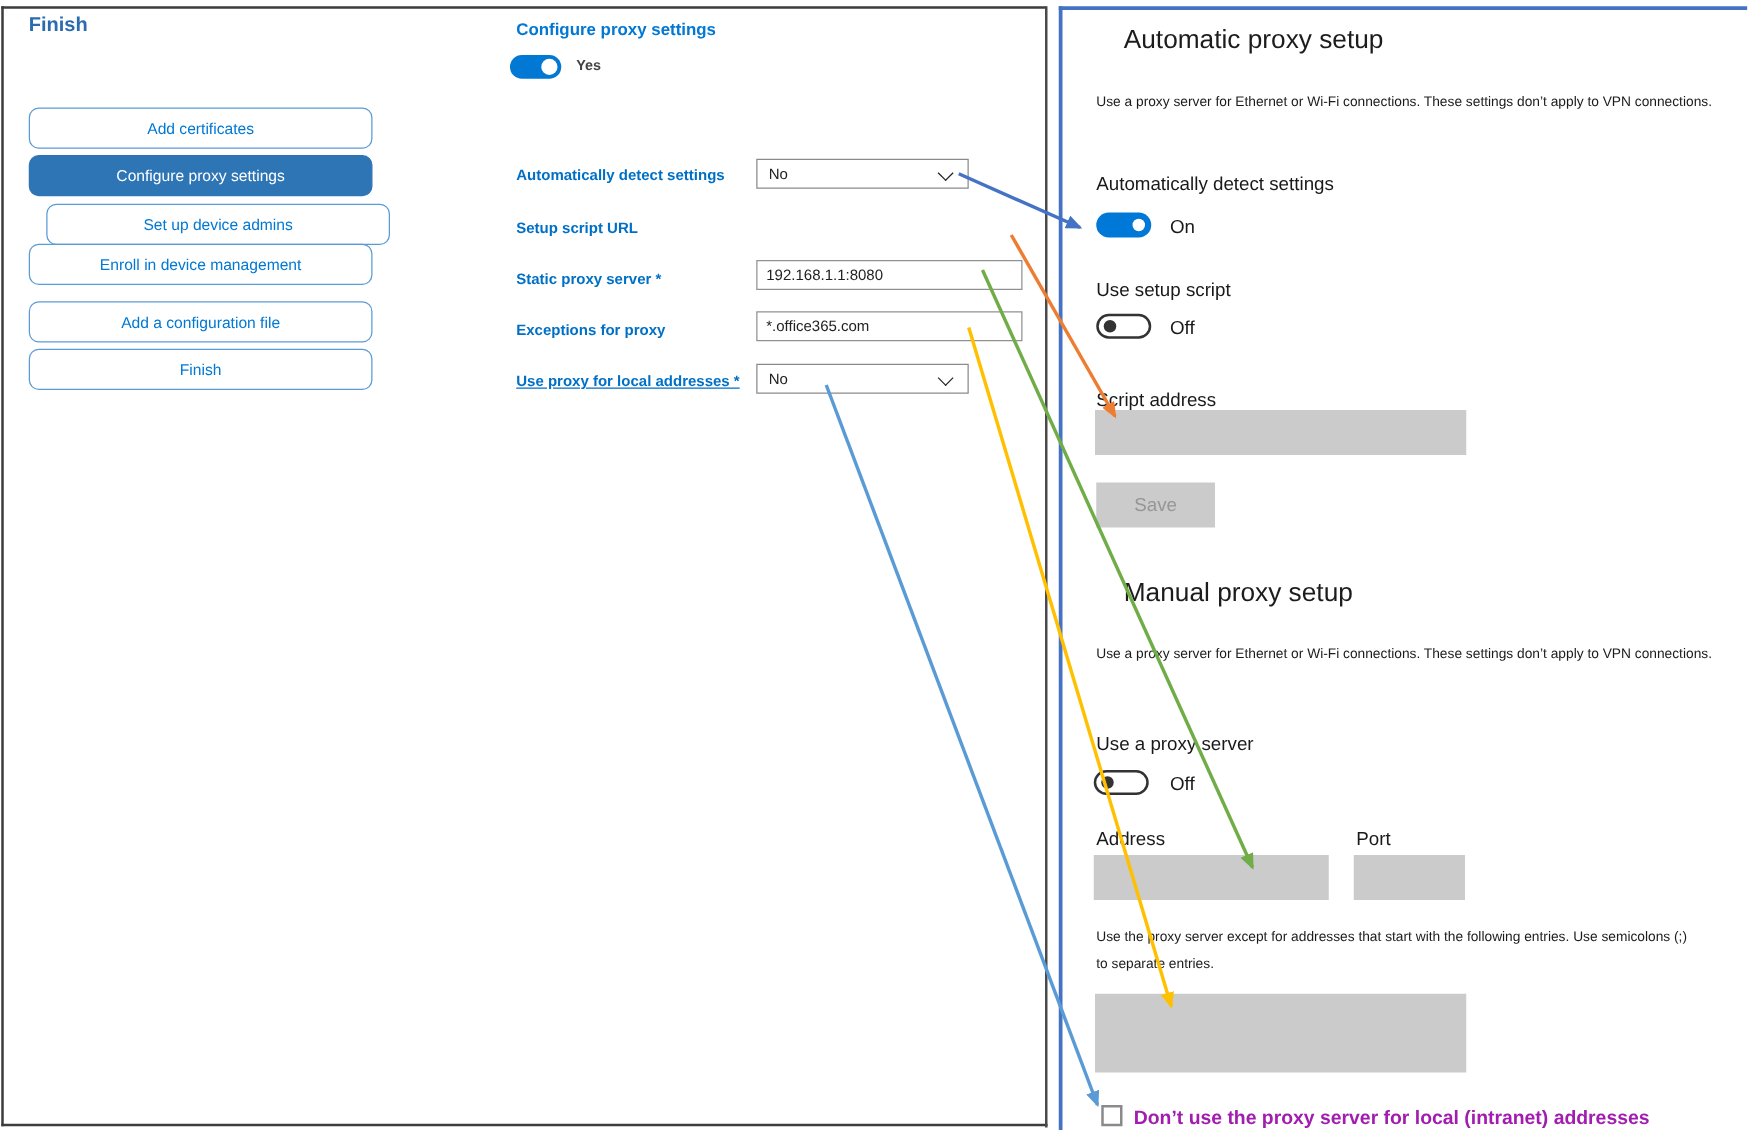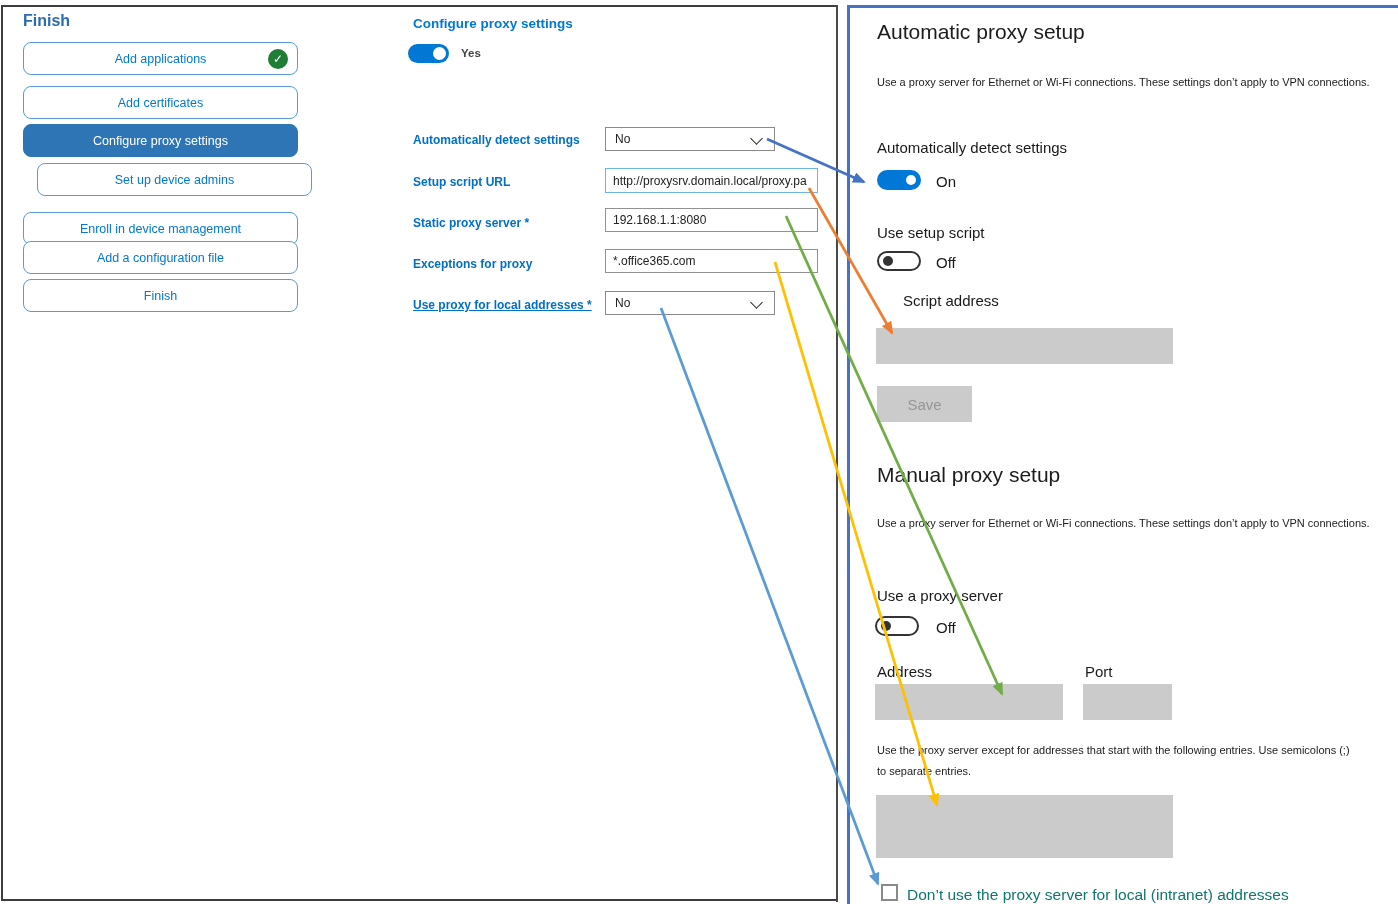--- a/index.html
+++ b/index.html
@@ -32,63 +32,59 @@
            font-size:12px;color:#222;display:flex;align-items:center;padding:0 7px;white-space:nowrap;overflow:hidden;}
   .f-input.focused{border:1px solid #6db3e8;}
   .f-select{left:605px;width:170px;height:24px;border:1px solid #8a8a8a;background:#fff;box-sizing:border-box;
            font-size:12px;color:#222;display:flex;align-items:center;padding:0 9px;cursor:pointer;}
   .chev{position:absolute;right:13px;top:6px;width:8px;height:8px;border-right:1.6px solid #222;
         border-bottom:1.6px solid #222;transform:rotate(45deg);}
 
   
   .settings-panel{left:847px;top:5px;width:551px;height:899px;border-left:3px solid #4472c4;
                   border-top:3px solid #4472c4;background:#fff;box-sizing:border-box;}
-  .sp-h1{font-size:21px;color:#1c1c1c;font-weight:400;}
+  .sp-h1{font-size:21px;color:#1c1c1c;font-weight:400;margin-left:22px;}
   .sp-p{font-size:11px;line-height:21px;color:#1b1b1b;}
   .sp-label{font-size:15px;color:#191919;}
   .win-toggle{width:44px;height:20px;border-radius:10px;cursor:pointer;}
   .win-on{background:#0078d7;}
   .win-on .knob{position:absolute;right:5px;top:5px;width:10px;height:10px;border-radius:50%;background:#fff;}
   .win-off{background:#fff;border:2px solid #333;box-sizing:border-box;}
   .win-off .knob{position:absolute;left:4px;top:3px;width:10px;height:10px;border-radius:50%;background:#333;}
   .toggle-state{font-size:15px;color:#191919;}
   .gray-box{background:#cbcbcb;}
   .save-btn{width:95px;height:36px;background:#cbcbcb;color:#969696;font-size:15px;
             display:flex;align-items:center;justify-content:center;cursor:pointer;}
   .checkbox{width:17px;height:17px;border:2px solid #8a8a8a;background:#fff;box-sizing:border-box;cursor:pointer;}
-  .cb-label{font-size:15.5px;color:#0f766e;}
+  .cb-label{font-size:15.5px;color:#a21caf;font-weight:bold;}
 
   svg.arrows{position:absolute;left:0;top:0;pointer-events:none;z-index:50;}
 </style>
 </head>
 <body>
 
 <div class="canvas">
 
   <div class="abs frame-top"></div>
   <div class="abs frame-left"></div>
   <div class="abs frame-bottom"></div>
   <div class="abs divider"></div>
 
   <div class="abs steps-title">Finish</div>
 
-  <div class="abs step-btn" style="top:42px;">
-    <span>Add applications</span>
-    <span class="check-circle">✓</span>
-  </div>
   <div class="abs step-btn" style="top:86px;">
     <span>Add certificates</span>
   </div>
   <div class="abs step-btn active" style="top:124px;">
     <span>Configure proxy settings</span>
   </div>
   <div class="abs step-btn" style="top:163px;margin-left:14px;">
     <span>Set up device admins</span>
   </div>
-  <div class="abs step-btn" style="top:212px;">
+  <div class="abs step-btn" style="top:195px;">
     <span>Enroll in device management</span>
   </div>
   <div class="abs step-btn" style="top:241px;">
     <span>Add a configuration file</span>
   </div>
   <div class="abs step-btn" style="top:279px;">
     <span>Finish</span>
   </div>
 
   <div class="abs mid-title">Configure proxy settings</div>
@@ -97,23 +93,20 @@
   </div>
   <div class="abs wcd-toggle-label">Yes</div>
 
   <div class="abs field-label" style="top:133px;">Automatically detect settings</div>
   <div class="abs f-select" style="top:127px;">
     <span>No</span>
     <span class="chev"></span>
   </div>
 
   <div class="abs field-label" style="top:175px;">Setup script URL</div>
-  <div class="abs f-input focused" style="top:168px;height:25px;">
-    <span>http://proxysrv.domain.local/proxy.pa</span>
-  </div>
 
   <div class="abs field-label" style="top:216px;">Static proxy server *</div>
   <div class="abs f-input" style="top:208px;">
     <span>192.168.1.1:8080</span>
   </div>
 
   <div class="abs field-label" style="top:257px;">Exceptions for proxy</div>
   <div class="abs f-input" style="top:249px;">
     <span>*.office365.com</span>
   </div>
@@ -134,21 +127,21 @@
     <span class="knob"></span>
   </div>
   <div class="abs toggle-state" style="left:936px;top:173px;">On</div>
 
   <div class="abs sp-label" style="left:877px;top:224px;">Use setup script</div>
   <div class="abs win-toggle win-off" style="left:877px;top:251px;">
     <span class="knob"></span>
   </div>
   <div class="abs toggle-state" style="left:936px;top:254px;">Off</div>
 
-  <div class="abs sp-label" style="left:877px;top:292px;margin-left:26px;">Script address</div>
+  <div class="abs sp-label" style="left:877px;top:312px;">Script address</div>
   <div class="abs gray-box" style="left:876px;top:328px;width:297px;height:36px;"></div>
 
   <div class="abs save-btn" style="left:877px;top:386px;">
     <span>Save</span>
   </div>
 
   <div class="abs sp-h1" style="left:877px;top:463px;">Manual proxy setup</div>
   <div class="abs sp-p" style="left:877px;top:513px;width:507px;">Use a proxy server for Ethernet or Wi-Fi connections. These settings don’t apply to VPN connections.</div>
 
   <div class="abs sp-label" style="left:877px;top:587px;">Use a proxy server</div>

